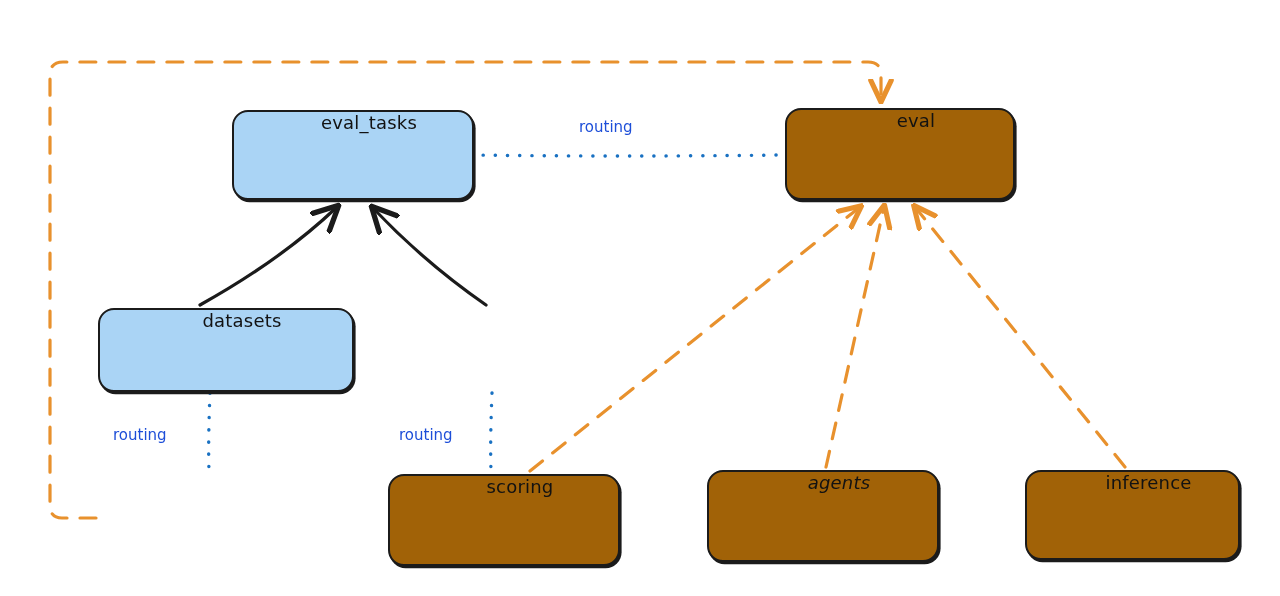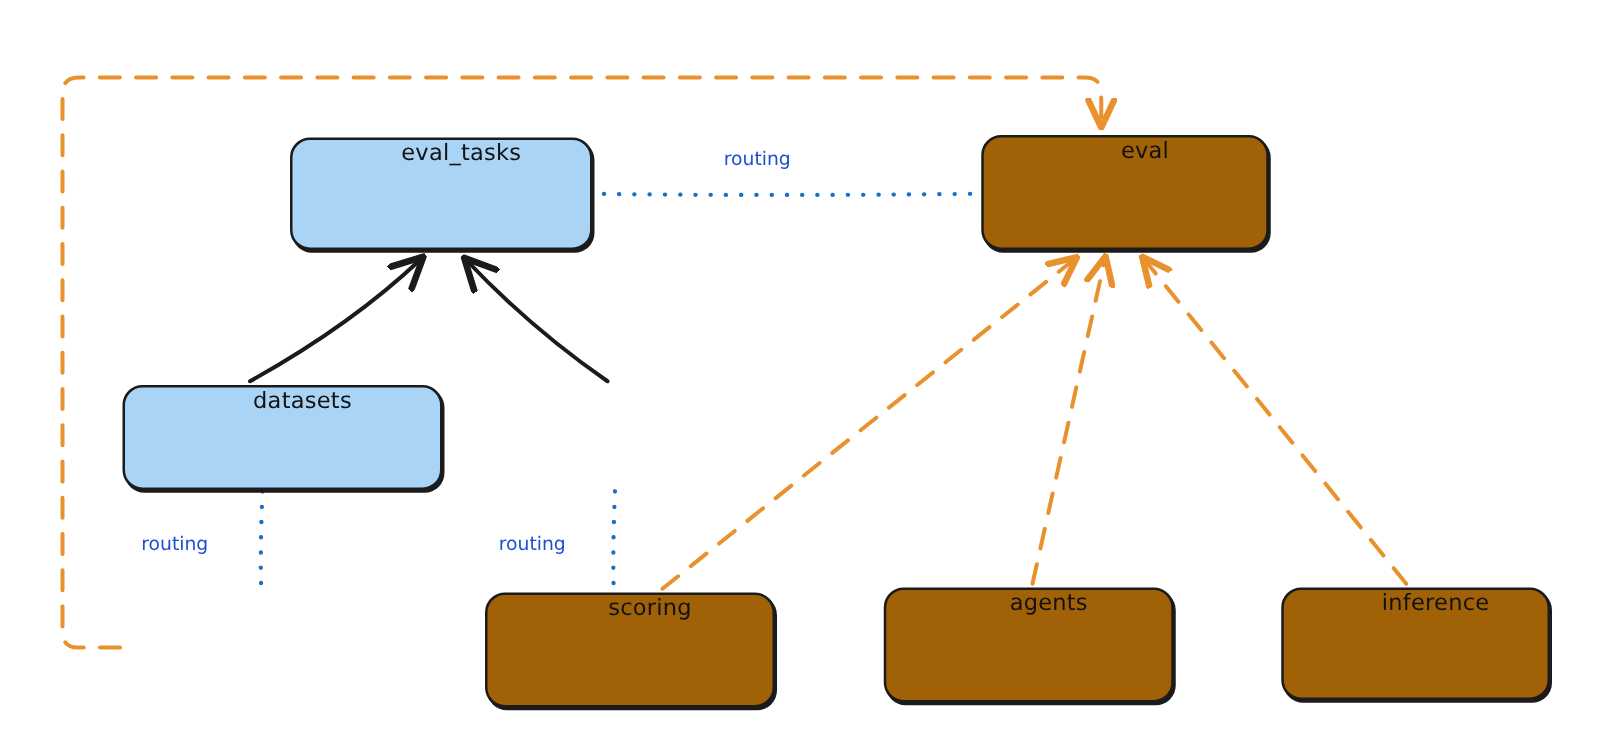--- a/index.html
+++ b/index.html
@@ -106,21 +106,21 @@
   <div class="node api" style="left:98px; top:308px; width:256px; height:84px;">
     <span class="node-label">datasets</span>
   </div>
 
 
 
   <div class="node provider" style="left:388px; top:474px; width:232px; height:92px;">
     <span class="node-label">scoring</span>
   </div>
 
-  <div class="node provider" style="left:707px; top:470px; width:232px; height:92px;">
+  <div class="node provider" style="left:707px; top:470px; width:232px; height:92px;font-style:italic;">
     <span class="node-label">agents</span>
   </div>
 
   <div class="node provider" style="left:1025px; top:470px; width:215px; height:90px;">
     <span class="node-label">inference</span>
   </div>
 
   <div class="edge-label" style="left:579px; top:118px;">routing</div>
   <div class="edge-label" style="left:113px; top:426px;">routing</div>
   <div class="edge-label" style="left:399px; top:426px;">routing</div>

